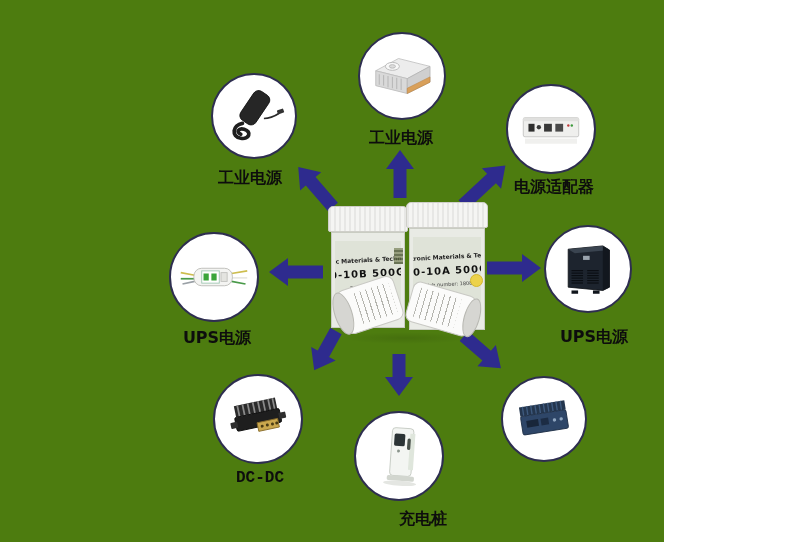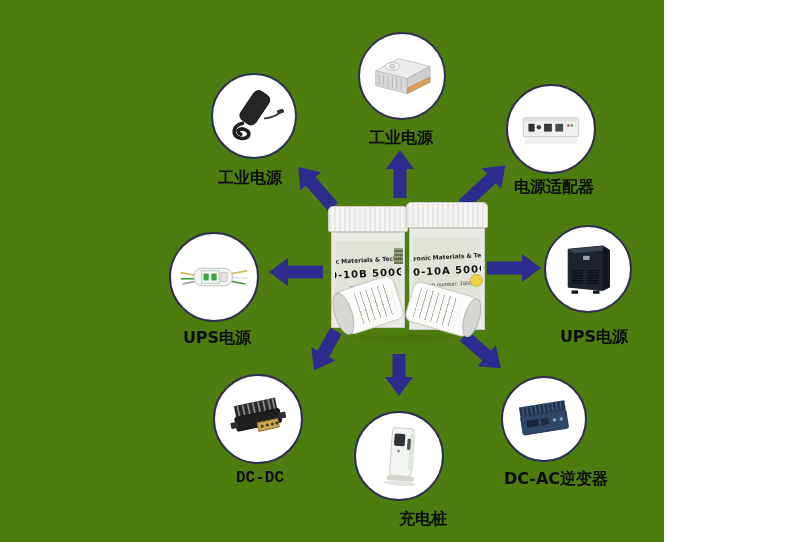--- a/index.html
+++ b/index.html
@@ -144,21 +144,20 @@
           </g>
           <rect x="13" y="23" width="54" height="22" rx="2" fill="#2e4668" stroke="#1c2c44"></rect>
           <rect x="19" y="29" width="14" height="8" fill="#18263a"></rect>
           <rect x="36" y="29" width="9" height="8" fill="#1c2c44"></rect>
           <circle cx="52" cy="33" r="2" fill="#8fa6c0"></circle>
           <circle cx="60" cy="33" r="2" fill="#8fa6c0"></circle>
         </g>
       </svg>
     </div>
   </div>
-  <div class="node-label" style="left:556px;top:469px;">DC-AC逆变器</div>
 
   <div class="node n-charging">
     <div class="circle">
       <svg width="66" height="70" viewBox="0 0 80 84">
         <g transform="rotate(4 40 42)">
           <rect x="30" y="8" width="26" height="58" rx="4" fill="#f3f5f2" stroke="#bfc6bd"></rect>
           <rect x="52" y="14" width="6" height="44" fill="#dfe6dc"></rect>
           <rect x="33" y="15" width="13" height="15" rx="2" fill="#2c3436"></rect>
           <circle cx="39" cy="36" r="1.8" fill="#8a948c"></circle>
           <rect x="49" y="20" width="4" height="14" rx="2" fill="#4a524c"></rect>

